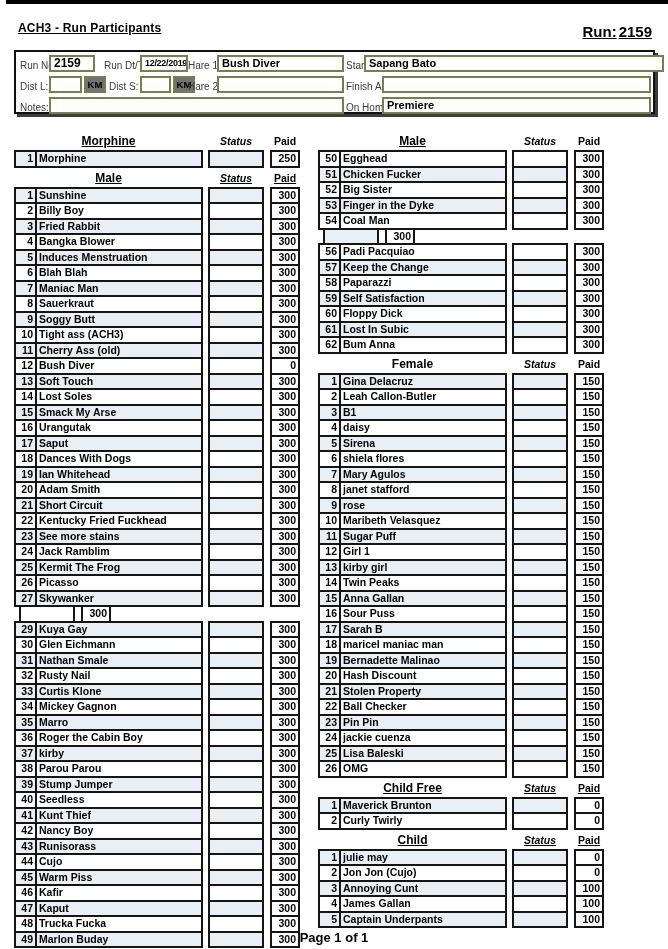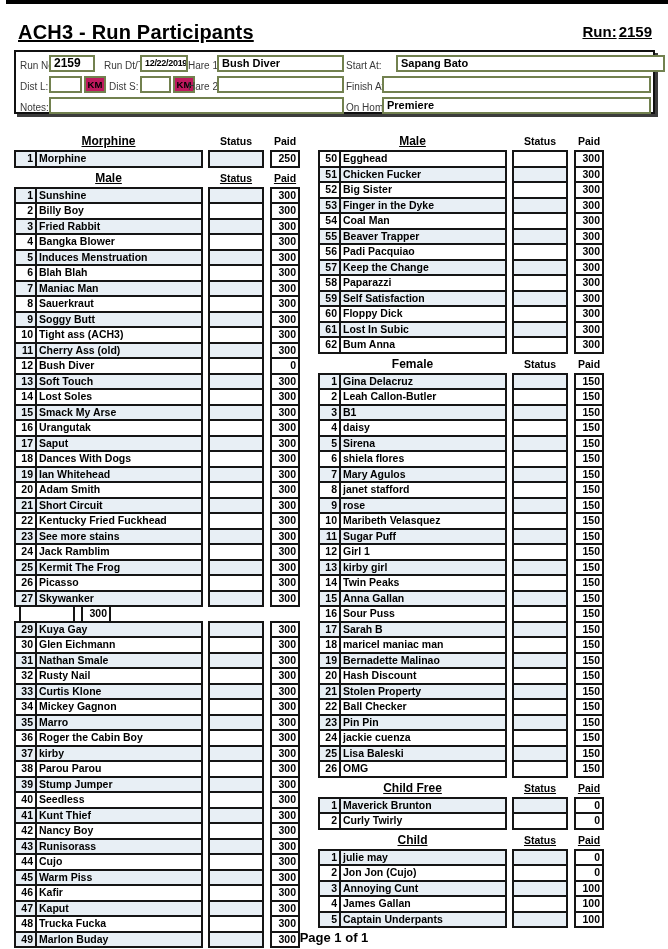--- a/index.html
+++ b/index.html
@@ -1,48 +1,48 @@
 <!DOCTYPE html>
 <html style="--shade: #e8eff5; --fieldborder: #72814f;"><head>
 <meta charset="utf-8">
 <style>
   html,body{margin:0;padding:0;background:#fff;}
   .page{position:relative;width:668px;height:949px;background:#fff;overflow:hidden;
         font-family:"Liberation Sans",sans-serif;color:#000;}
   .topbar{position:absolute;top:0;left:6px;right:0;height:4px;background:#000;}
-  .title{position:absolute;left:18px;top:21px;font-size:20px;font-weight:700;
+  .title{position:absolute;left:18px;top:21px;font-size:12px;font-weight:700;
          text-decoration:underline;letter-spacing:.2px;}
   .run-group{position:absolute;top:23px;right:16px;display:flex;gap:2px;
              font-size:15px;font-weight:700;}
   .run-group span{text-decoration:underline;}
 
   
   .form-panel{position:absolute;left:14px;top:50px;width:641px;height:64px;
               border:2px solid #111;background:#fff;
               box-shadow:3px 3px 0 0 #3c3c3c;box-sizing:border-box;}
   .fld-label{position:absolute;font-size:10px;font-weight:400;color:#3a3a3a;white-space:nowrap;}
   .fld-input{position:absolute;height:17px;border:2px solid var(--fieldborder,#72814f);
              background:#fff;box-sizing:border-box;font-weight:700;font-size:11px;
              line-height:13px;padding:0 0 0 3px;white-space:nowrap;overflow:hidden;}
   .fld-input.small-date{font-size:9px;letter-spacing:-.3px;}
   .fld-input.big{font-size:12px;}
   .km-box{position:absolute;height:17px;width:22px;border:2px solid var(--fieldborder,#72814f);
           box-sizing:border-box;font-weight:700;font-size:9.5px;display:flex;
-          align-items:center;justify-content:center;background:#be185d;}
+          align-items:center;justify-content:center;background:#737373;}
 
   
   .col{position:absolute;top:122px;margin-top:12px;}
   .col-left{left:14px;}
   .col-right{left:318px;}
   .sec{margin-top:3px;}
   .sec:first-child{margin-top:0;}
   .sec-head{display:flex;align-items:baseline;height:16px;font-weight:700;}
   .sec-title{width:189px;text-align:center;font-size:12px;}
   .hdr-lbl{font-size:10.5px;text-align:center;}
-  .status-lbl{width:56px;margin-left:5px;}
+  .status-lbl{width:56px;margin-left:5px;font-style:italic;}
   .paid-lbl{width:30px;margin-left:6px;}
   .u{text-decoration:underline;}
   .row{display:flex;height:17.5px;}
   .row + .row{margin-top:-2px;}
   .cellbox{border:2px solid #151515;box-sizing:border-box;background:#fff;}
   .namebox{width:189px;display:flex;}
   .num{width:17px;border-right:2px solid #151515;text-align:right;padding-right:2px;
        font-size:10.5px;font-weight:700;line-height:13.5px;flex:none;}
   .nm{flex:1;padding-left:2px;font-size:10.5px;font-weight:700;line-height:13.5px;
       white-space:nowrap;overflow:hidden;}
@@ -68,21 +68,21 @@
 
   <div class="form-panel">
 
     <span class="fld-label" style="left:4px;top:8px">Run No:</span>
     <div class="fld-input big" style="left:33px;top:3px;width:46px">2159</div>
     <span class="fld-label" style="left:88px;top:8px">Run Dt/Tm:</span>
     <div class="fld-input small-date" style="left:124px;top:3px;width:48px">12/22/2019</div>
     <span class="fld-label" style="left:172px;top:8px">Hare 1:</span>
     <div class="fld-input" style="left:201px;top:3px;width:127px">Bush Diver</div>
     <span class="fld-label" style="left:330px;top:8px">Start At:</span>
-    <div class="fld-input" style="left:380px;top:3px;width:269px">Sapang Bato</div>
+    <div class="fld-input" style="left:348px;top:3px;width:300px">Sapang Bato</div>
 
     <span class="fld-label" style="left:4px;top:29px">Dist L:</span>
     <div class="fld-input" style="left:33px;top:24px;width:33px"></div>
     <div class="km-box" style="left:68px;top:24px">KM</div>
     <span class="fld-label" style="left:93px;top:29px">Dist S:</span>
     <div class="fld-input" style="left:124px;top:24px;width:31px"></div>
     <div class="km-box" style="left:157px;top:24px">KM</div>
     <span class="fld-label" style="left:172px;top:29px">Hare 2:</span>
     <div class="fld-input" style="left:201px;top:24px;width:127px"></div>
     <span class="fld-label" style="left:330px;top:29px">Finish At:</span>
@@ -547,24 +547,20 @@
         </div>
         <div class="row">
           <div class="cellbox namebox">
             <span class="num">54</span>
             <span class="nm">Coal Man</span>
           </div>
           <div class="cellbox statusbox"></div>
           <div class="cellbox paidbox">300</div>
         </div>
         <div class="row">
-          <div class="cellbox namebox alt">
-            <span class="num">55</span>
-            <span class="nm">Beaver Trapper</span>
-          </div>
           <div class="cellbox statusbox alt"></div>
           <div class="cellbox paidbox">300</div>
         </div>
         <div class="row">
           <div class="cellbox namebox">
             <span class="num">56</span>
             <span class="nm">Padi Pacquiao</span>
           </div>
           <div class="cellbox statusbox"></div>
           <div class="cellbox paidbox">300</div>

